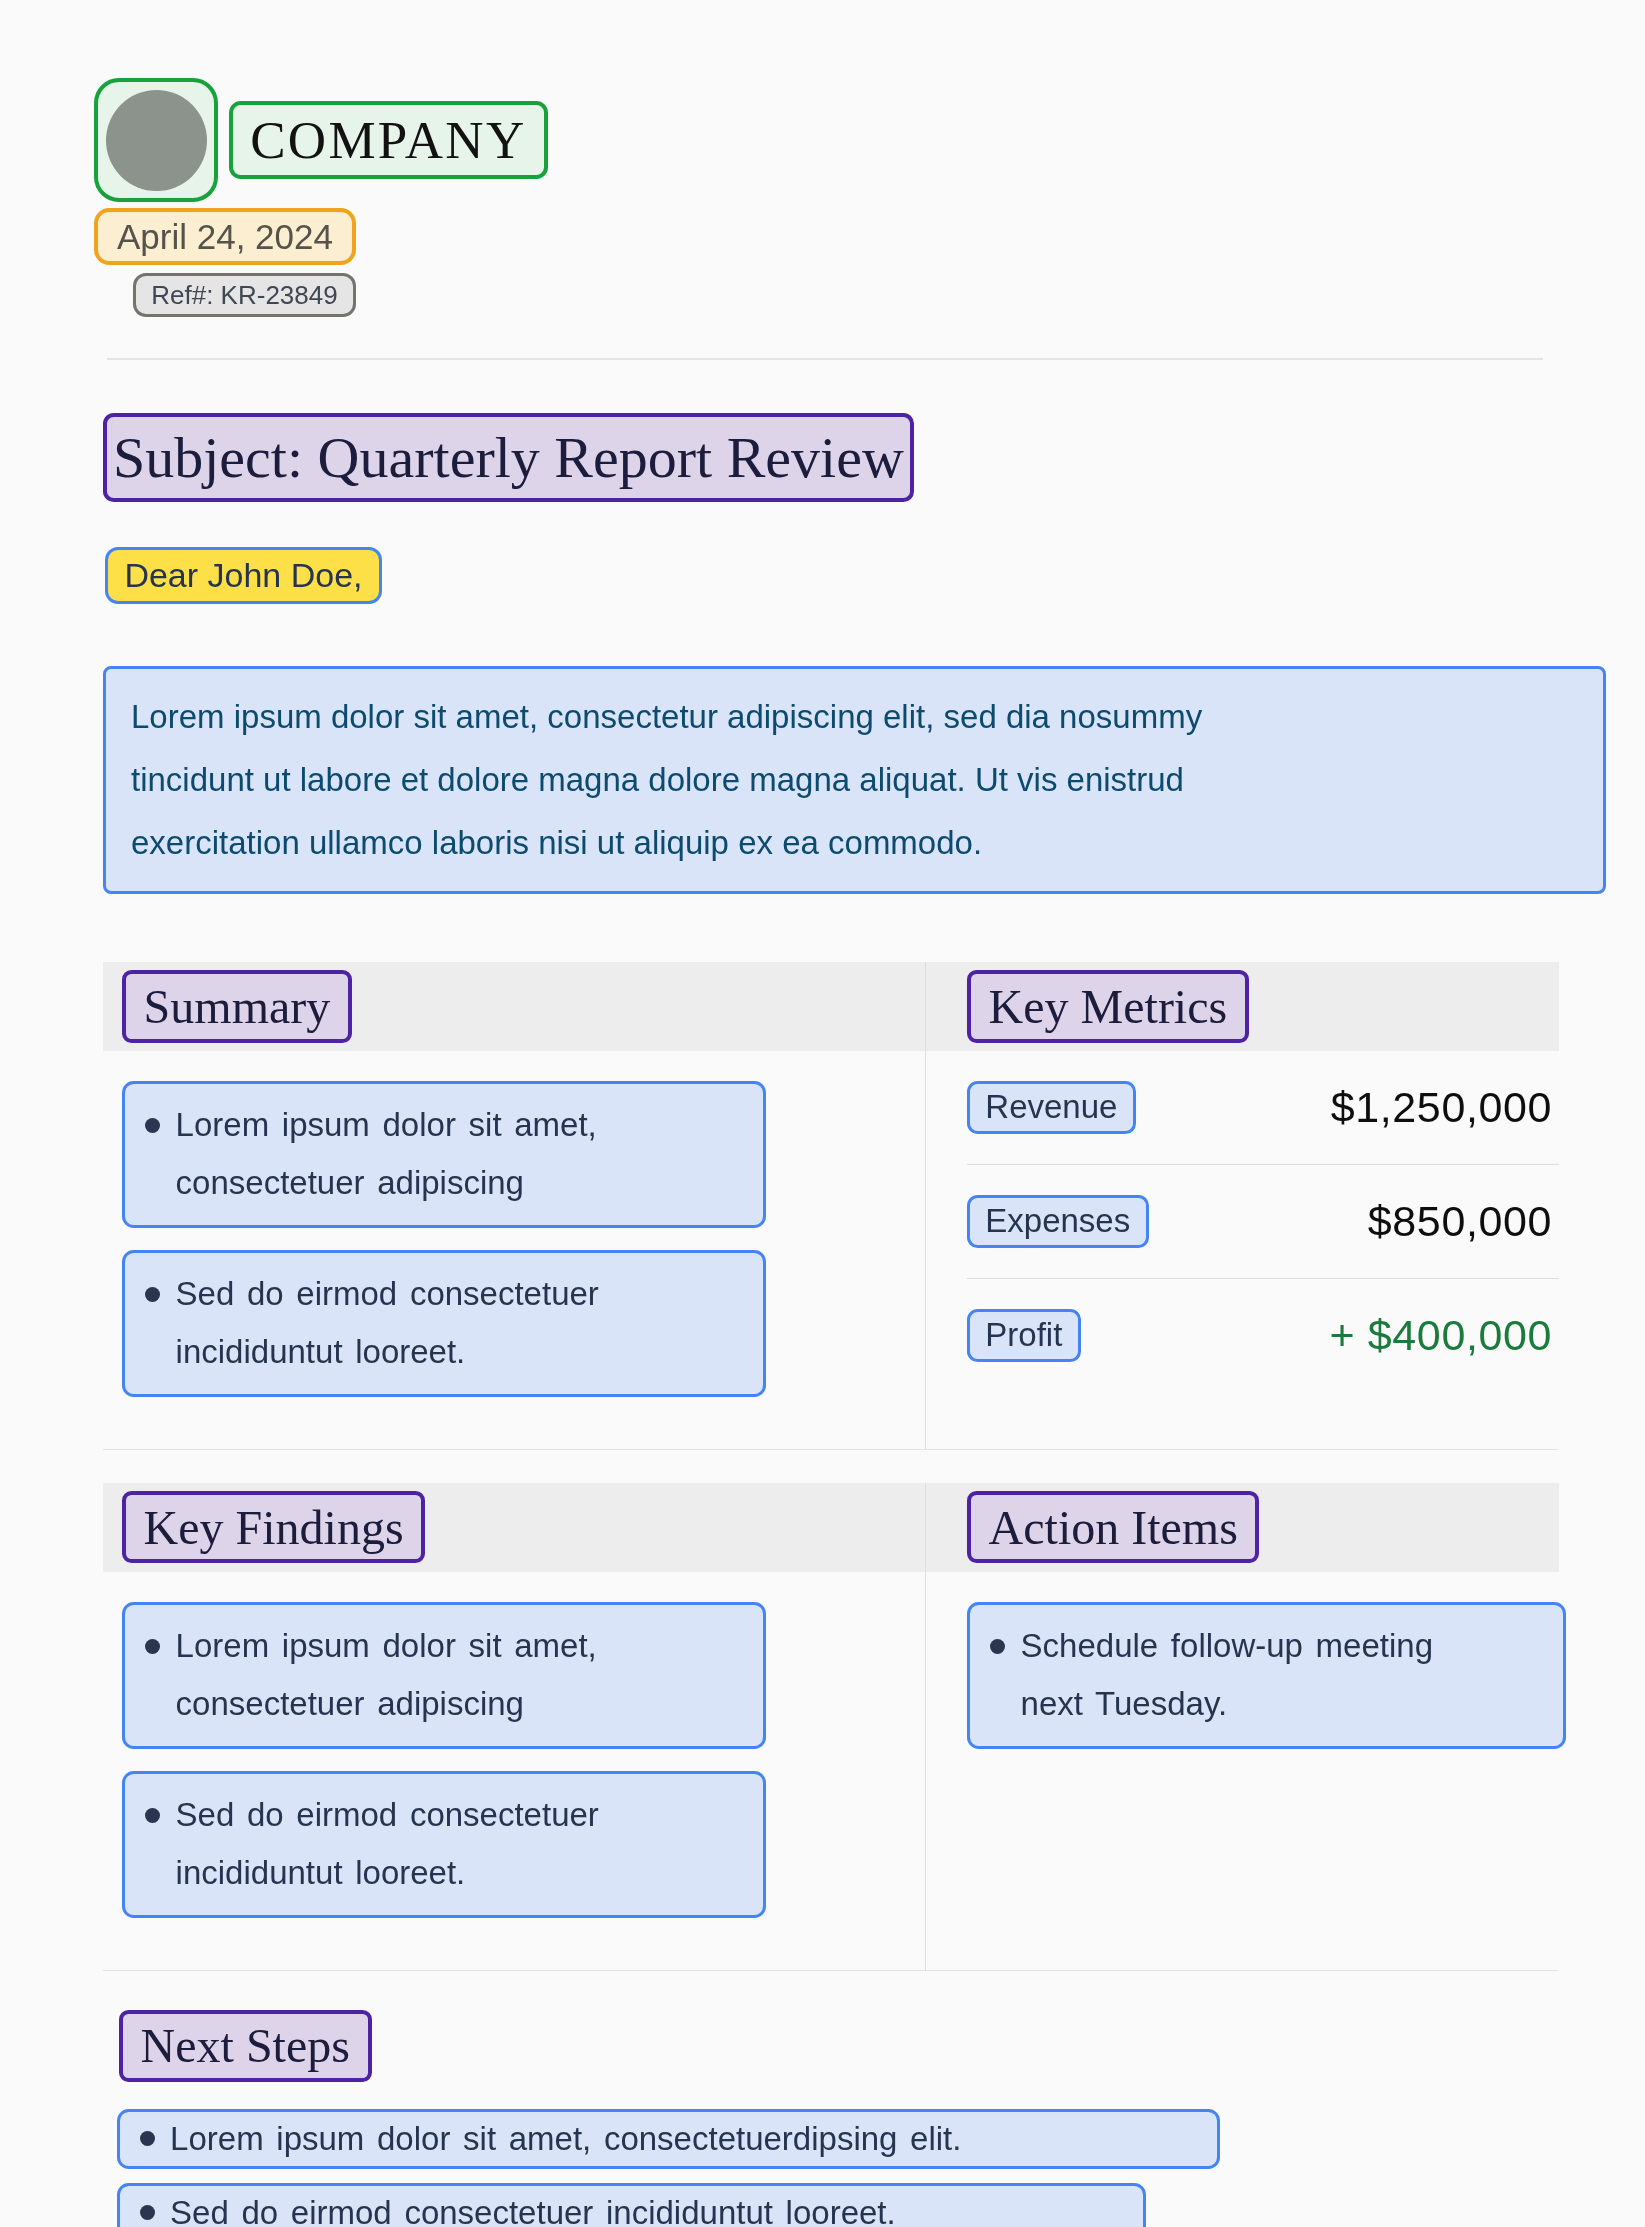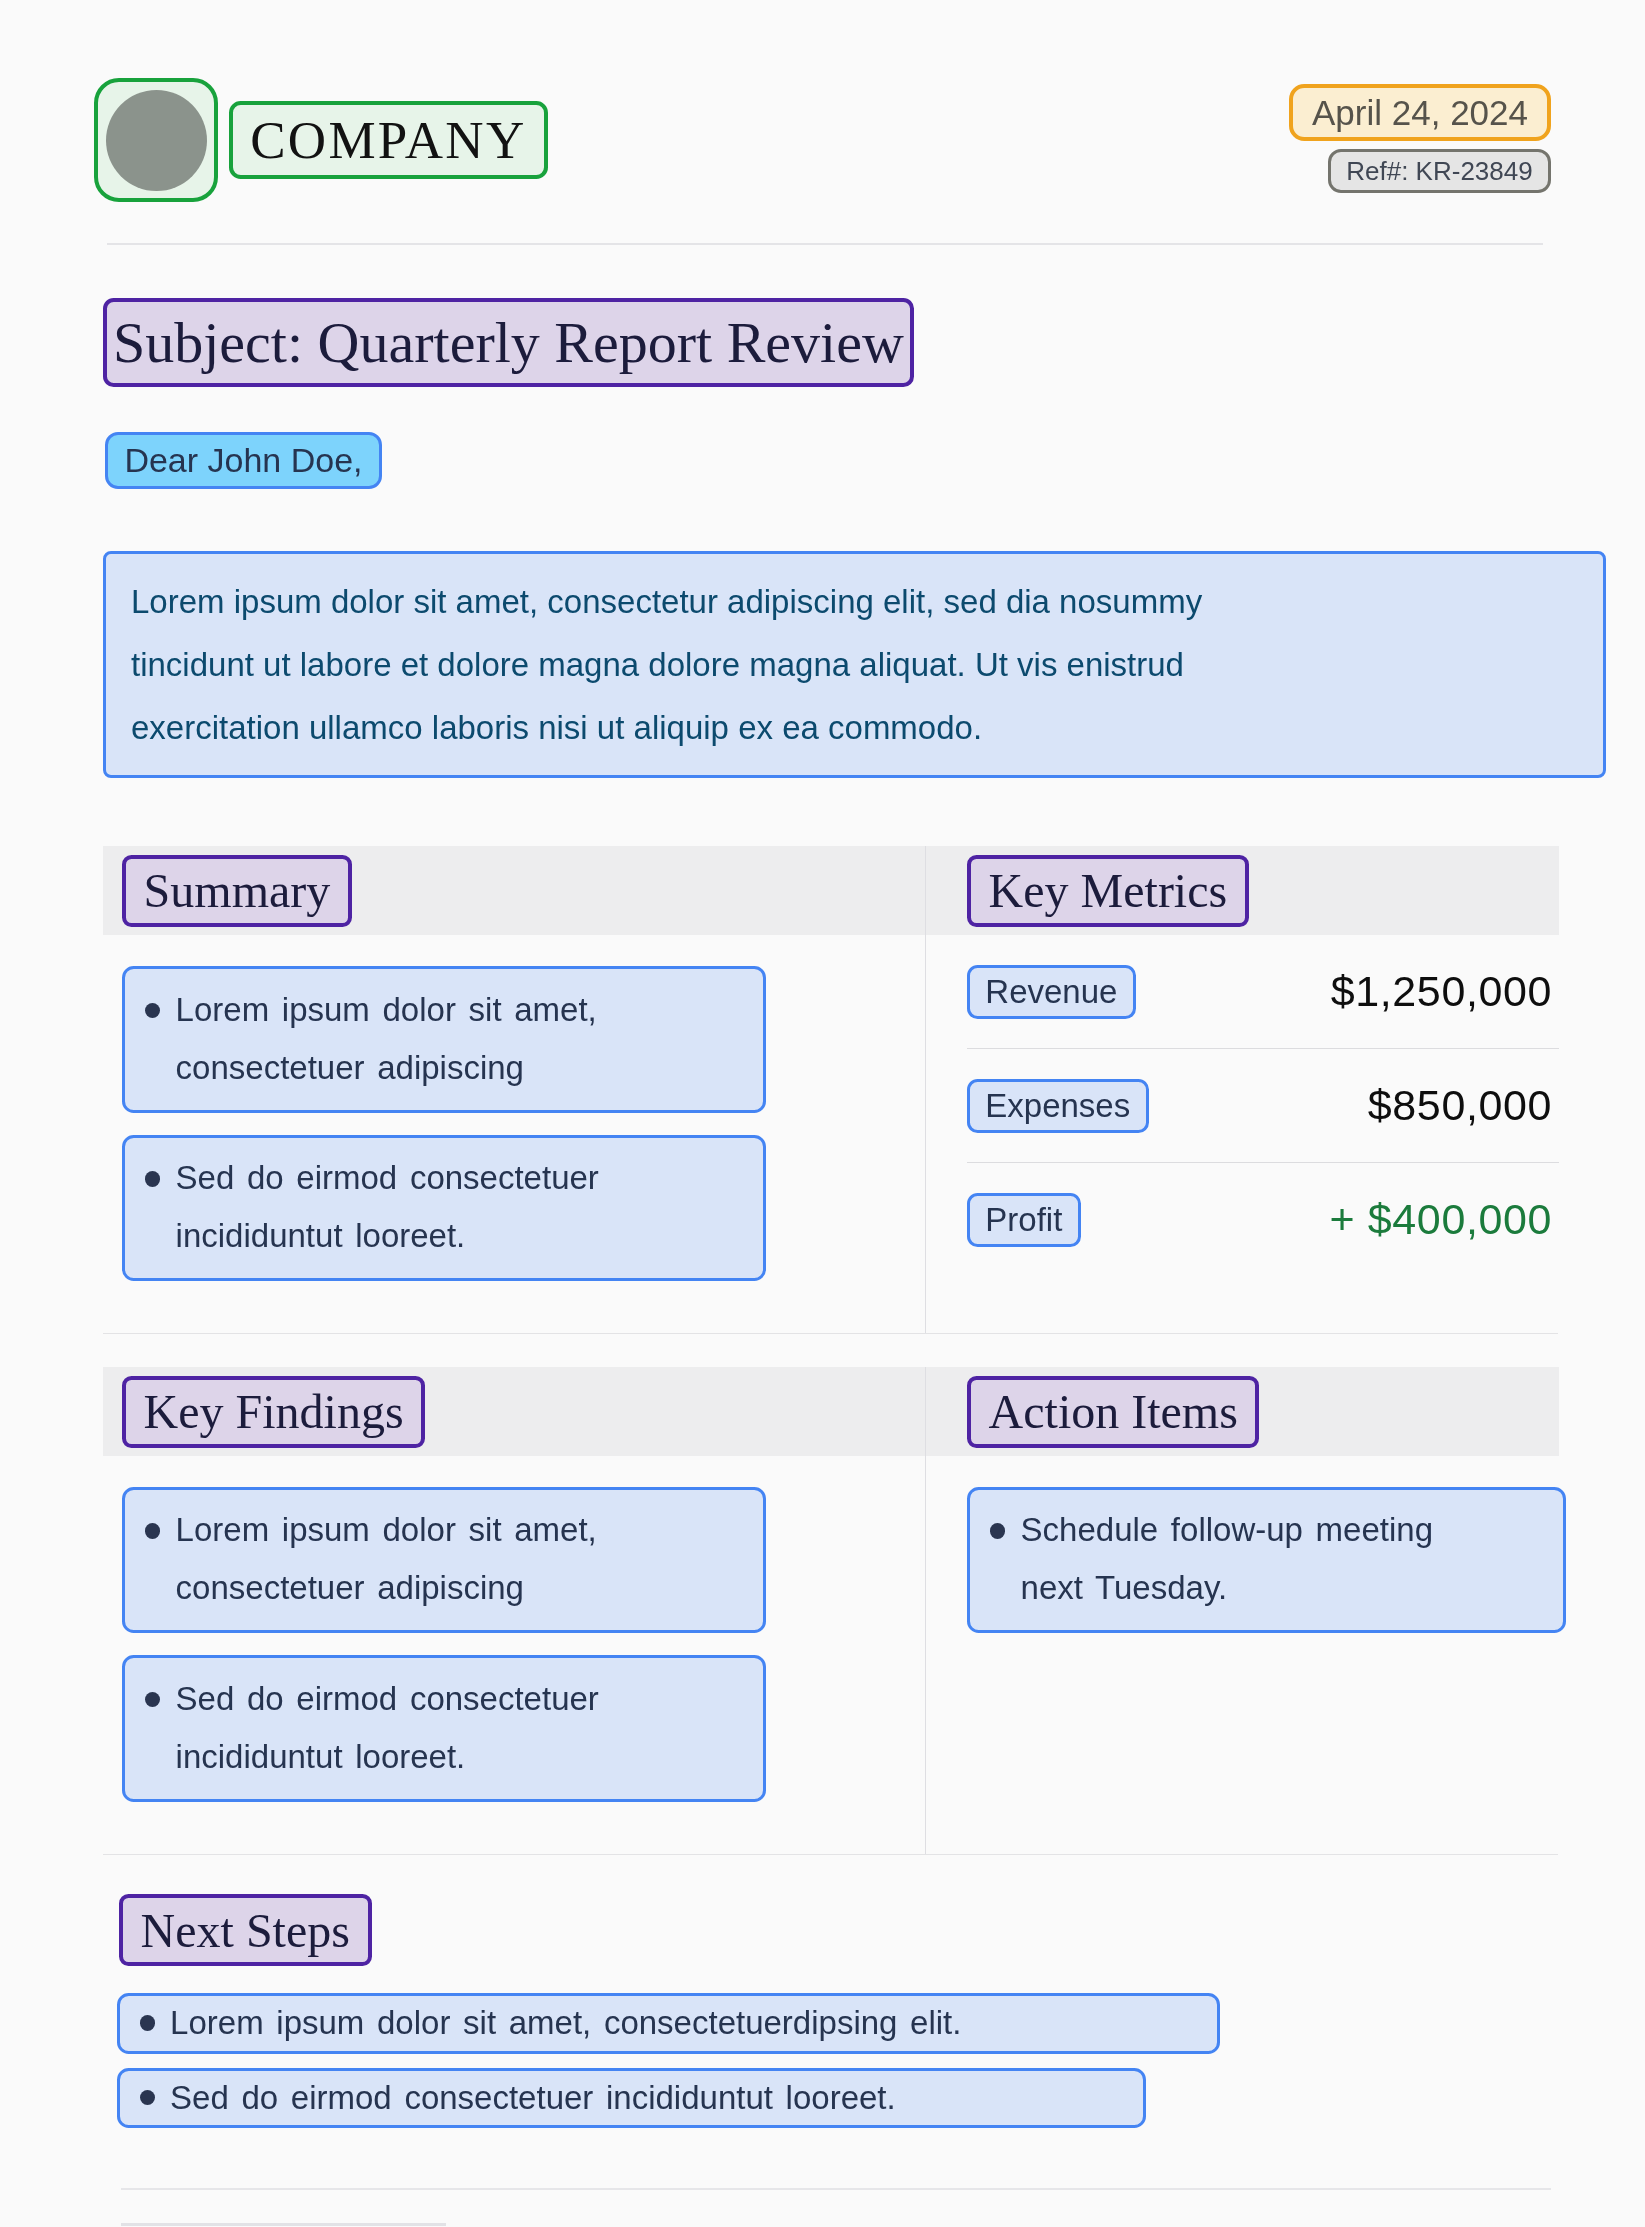--- a/index.html
+++ b/index.html
@@ -8,20 +8,21 @@
     background:#fafafa;
     font-family:"Liberation Sans", sans-serif;
     color:#263450;
   }
   .page{position:relative;width:1645px;height:2227px;overflow:hidden;}
 
   
   .header-row{
     display:flex;justify-content:space-between;align-items:flex-start;
     margin:78px 94px 0 94px;
+    flex-direction:column;
   }
   .logo-group{display:flex;align-items:center;gap:10.6px;}
   .logo-badge{
     width:124px;height:124px;box-sizing:border-box;
     border:4.7px solid #18a23c;border-radius:25px;background:#e7f4e9;
     display:flex;align-items:center;justify-content:center;
   }
   .logo-circle{width:101px;height:101px;border-radius:50%;background:#8b938c;}
   .company-box{
     border:4.7px solid #18a23c;border-radius:11.7px;background:#e7f4e9;
@@ -44,21 +45,21 @@
 
   
   .subject-box{
     margin:53px 0 0 103px;width:fit-content;
     border:4.7px solid #4e23a3;border-radius:10.6px;background:#ddd4e9;
     padding:7px 6px;
     font-family:"Liberation Serif", serif;font-size:58px;color:#1c1c3c;
   }
   .greeting-box{
     margin:45px 0 0 105px;width:fit-content;
-    border:3.5px solid #4484f3;border-radius:13px;background:#7dd3fc;
+    border:3.5px solid #4484f3;border-radius:13px;background:#fde047;
     padding:5.9px 16.4px;font-size:34px;color:#263450;
   }
   .paragraph-box{
     margin:62px 39px 0 103px;box-sizing:border-box;width:1503px;
     border:3.5px solid #4484f3;border-radius:8px;background:#d9e4f8;
     padding:16.4px 25px;font-size:33px;line-height:63px;color:#0c4a6e;
     white-space:pre-line;
   }
 
   

